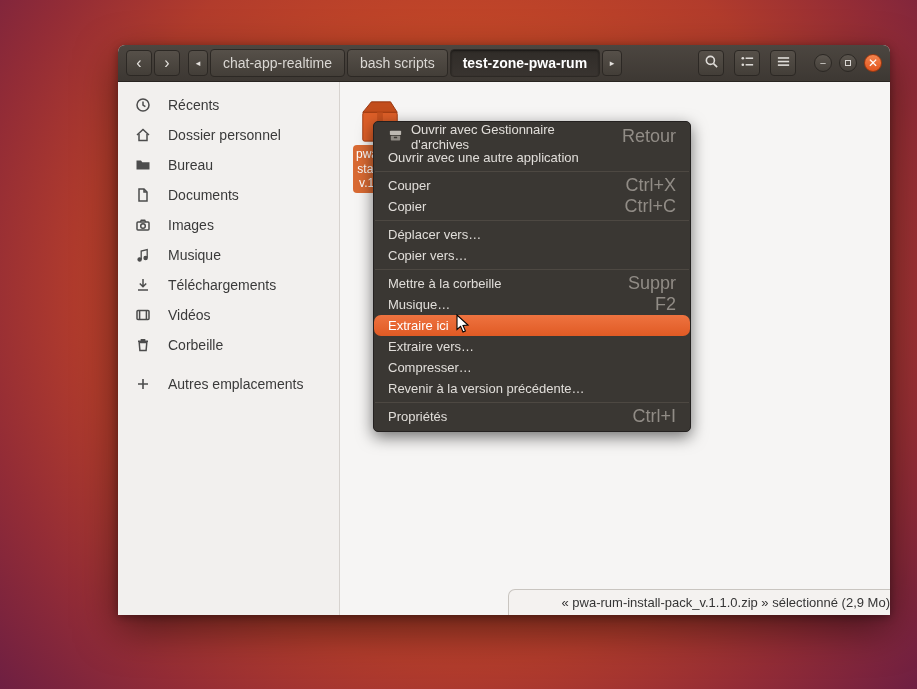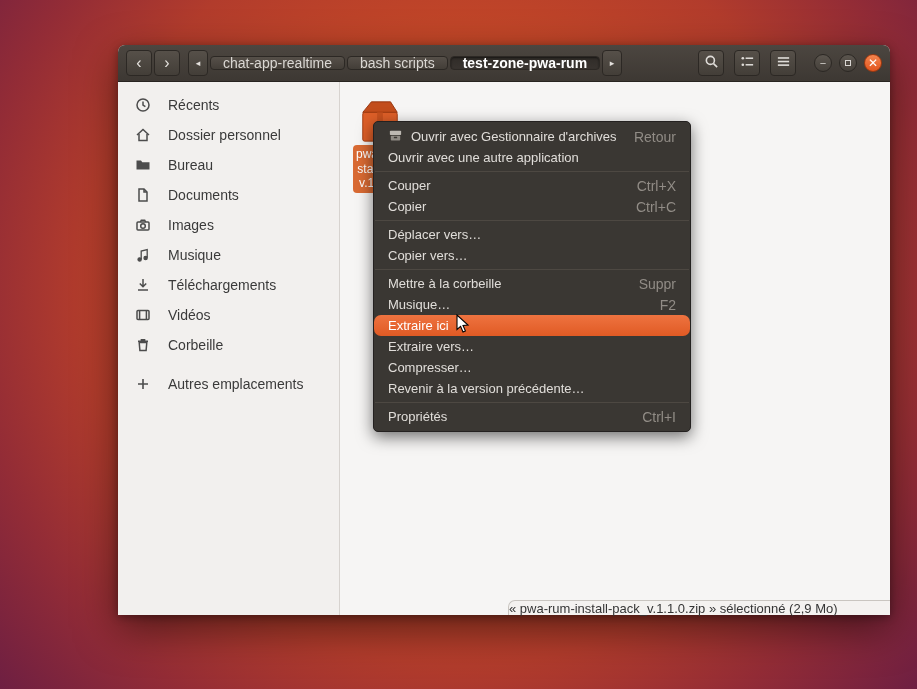--- a/index.html
+++ b/index.html
@@ -29,21 +29,21 @@
   }
   .hbtn {
     height: 26px; min-width: 26px;
     background: linear-gradient(#565049, #433e38);
     border: 1px solid #2c2824; border-radius: 4px;
     color: #e4e1dd; display: flex; align-items: center; justify-content: center;
     font-size: 16px; line-height: 1; cursor: default;
   }
   .nav-group { display: flex; gap: 2px; }
   .crumbs { display: flex; gap: 2px; margin-left: 2px; align-items: center; }
-  .crumb { padding: 0 12px; font-size: 14px; color: #dad7d3; height: 14px; }
+  .crumb { padding: 0 12px; font-size: 14px; color: #dad7d3; height: 28px; }
   .crumb.active {
     background: linear-gradient(#302c28, #393430);
     box-shadow: inset 0 1px 2px rgba(0,0,0,.5);
     color: #ffffff; font-weight: bold;
   }
   .crumb-arrow { min-width: 20px; padding: 0 4px; font-size: 9px; }
   .header-right { margin-left: auto; display: flex; align-items: center; gap: 10px; }
   .winbtns { display: flex; align-items: center; gap: 7px; margin-left: 8px; }
   .winbtn {
     width: 18px; height: 18px; border-radius: 50%;
@@ -81,30 +81,30 @@
   .context-menu {
     position: absolute; left: 255px; top: 76px; width: 318px; z-index: 5;
     background: #3a3733; border: 1px solid #242120; border-radius: 5px;
     box-shadow: 0 5px 16px rgba(0,0,0,.55);
     padding: 4px 0; 
   }
   .menu-item {
     display: flex; align-items: center; height: 21px; padding: 0 14px;
     font-size: 13px; color: #e0ddd9; gap: 8px;
   }
-  .menu-item .shortcut { margin-left: auto; color: #918c86; font-size: 14px; }
+  .menu-item .shortcut { margin-left: auto; color: #918c86; font-size: 18px; }
   .menu-item.highlighted { background: linear-gradient(#ee7340, #e05a24); color: #fff; border-radius: 7px; }
   .menu-sep { height: 1px; background: #4d4842; margin: 3px 1px; }
 
   
   .statusbar {
-    position: absolute; right: 0; bottom: 0; width: 382px; height: 15px; z-index: 4;
+    position: absolute; right: 0; bottom: 0; width: 382px; height: 26px; z-index: 4;
     background: #f4f2f0; border: 1px solid #c9c5c0; border-right: none; border-bottom: none;
     border-top-left-radius: 7px;
-    display: flex; align-items: center; justify-content: flex-start;
+    display: flex; align-items: center; justify-content: flex-end;
     font-size: 13px; color: #353535; margin-left: 44px;
   }
 
   
   .cursor { position: absolute; left: 455px; top: 314px; z-index: 10; }
 </style>
 </head>
 <body>
 
 <div class="window">

